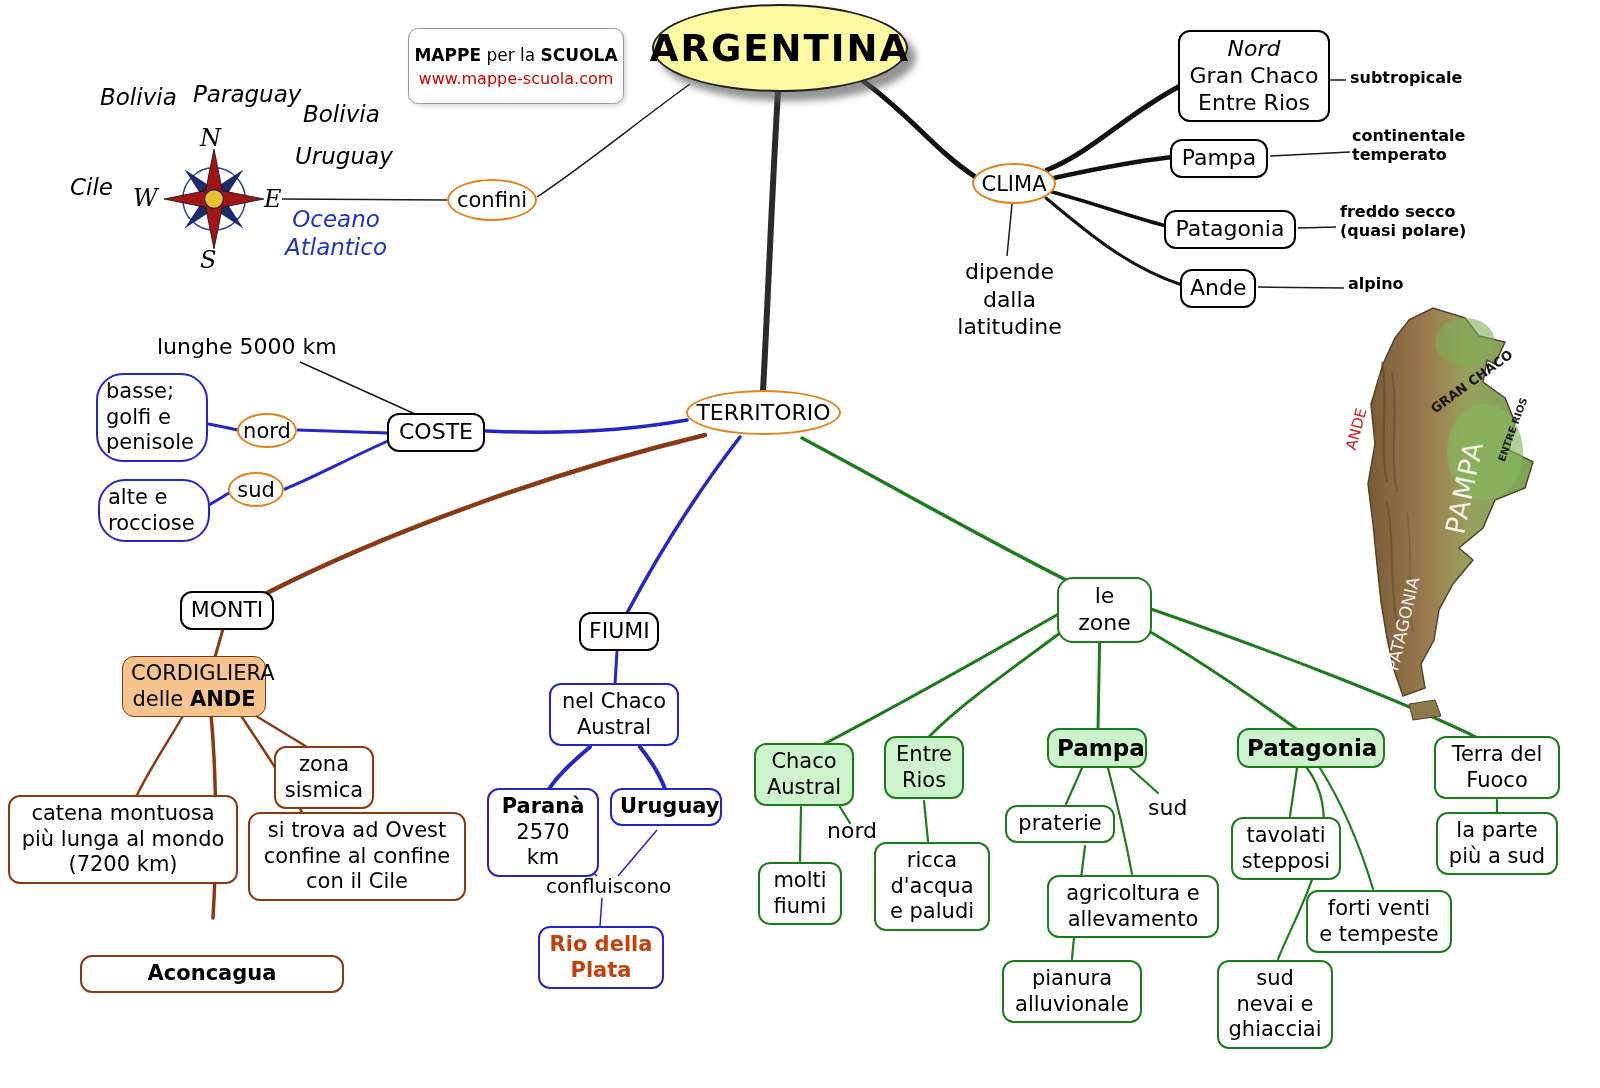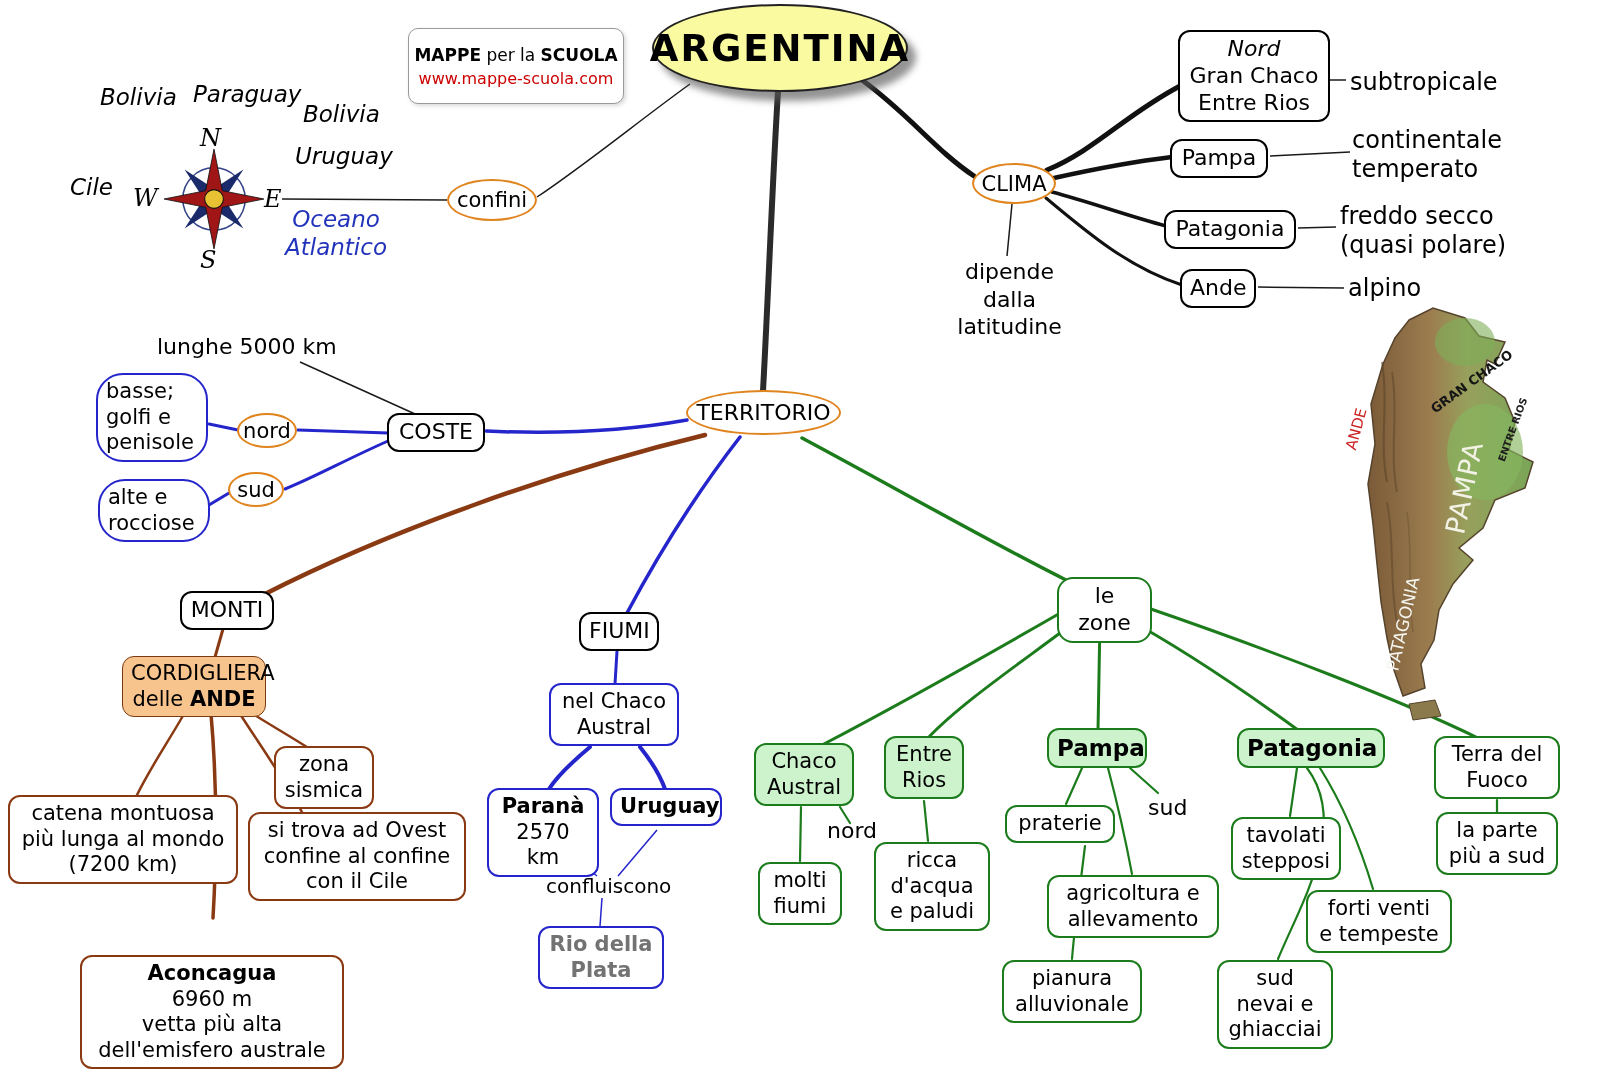--- a/index.html
+++ b/index.html
@@ -18,21 +18,21 @@
   .bold { font-weight:bold; }
   .italic { font-style:italic; }
   .ta-l { text-align:left;border-radius:27px; }
   .center { text-align:center; }
   #argentina-node { position:absolute; left:652px; top:4px; width:256px; height:88px; background:#fafaa0; border:2px solid #222; border-radius:50%; display:flex; align-items:center; justify-content:center; font-size:37px; font-weight:bold; letter-spacing:2px; box-shadow:8px 9px 7px rgba(90,90,90,0.65); }
   #logo-box { position:absolute; left:408px; top:28px; width:216px; height:76px; background:#fff; border:1.5px solid #999; border-radius:10px; box-shadow:2px 2px 4px rgba(0,0,0,0.15); display:flex; flex-direction:column; align-items:center; justify-content:center; gap:4px; }
   #logo-box .l1 { font-size:17px; }
   #logo-box .l2 { font-size:16px; color:#cc0000; }
   .country { position:absolute; font-style:italic; font-size:23px; }
   .ocean { position:absolute; font-style:italic; font-size:23px; color:#2233bb; text-align:center; line-height:1.2; }
-  .clim { position:absolute; font-weight:normal; font-size:24px; line-height:1.2; }
+  .clim { position:absolute; font-weight:bold; font-size:16px; line-height:1.2; }
   .map-lbl { position:absolute; transform-origin:center; white-space:nowrap; font-weight:bold; }
 </style>
 </head>
 <body>
 
 <svg class="wires" viewBox="0 0 1600 1088">
 
   <path d="M 690 84 C 640 120 585 165 537 197" stroke="#1a1a1a" stroke-width="1.5" fill="none"></path>
   <path d="M 447 200 L 282 199" stroke="#1a1a1a" stroke-width="1.5" fill="none"></path>
   <path d="M 862 80 C 910 115 935 150 974 176" stroke="#111" stroke-width="5" fill="none" stroke-linecap="round"></path>
@@ -170,35 +170,32 @@
 <div class="box b-brown ml" style="left:274px; top:746px; width:100px;">zona
 sismica</div>
 <div class="box b-brown ml" style="left:8px; top:795px; width:230px;">catena montuosa
 più lunga al mondo
 (7200 km)</div>
 <div class="box b-brown ml" style="left:248px; top:812px; width:218px;">si trova ad Ovest
 confine al confine
 con il Cile</div>
 <div class="box b-brown" style="left:80px; top:917px; width:264px;margin-top:38px;">
   <div class="bold">Aconcagua</div>
-  <div class="ml">6960 m
-vetta più alta
-dell'emisfero australe</div>
 </div>
 
 <div class="box" style="left:579px; top:612px; width:80px; font-size:22px;">FIUMI</div>
 <div class="box b-blue ml" style="left:549px; top:683px; width:130px;">nel Chaco
 Austral</div>
 <div class="box b-blue" style="left:487px; top:788px; width:112px;">
   <div class="bold">Paranà</div>
   <div>2570 km</div>
 </div>
 <div class="box b-blue bold" style="left:610px; top:788px; width:112px;">Uruguay</div>
 <div class="lbl" style="left:546px; top:874px; font-size:20px;">confluiscono</div>
-<div class="box b-blue ml bold" style="left:538px; top:926px; width:126px; color:#737373; border-width:2.5px;">Rio della
+<div class="box b-blue ml bold" style="left:538px; top:926px; width:126px; color:#c2410c; border-width:2.5px;">Rio della
 Plata</div>
 
 <div class="box b-green" style="left:1057px; top:577px; width:95px; font-size:22px; border-radius:16px;">le zone</div>
 
 <div class="box b-green fill-green ml" style="left:754px; top:743px; width:100px;">Chaco
 Austral</div>
 <div class="lbl" style="left:827px; top:817px; font-size:22px;">nord</div>
 <div class="box b-green ml" style="left:758px; top:862px; width:84px;">molti
 fiumi</div>
 

